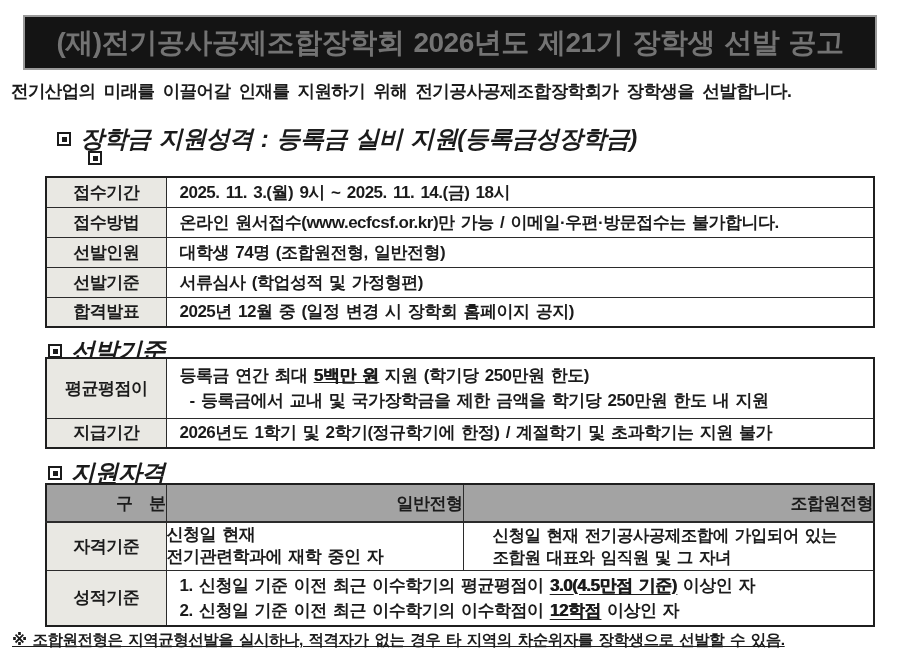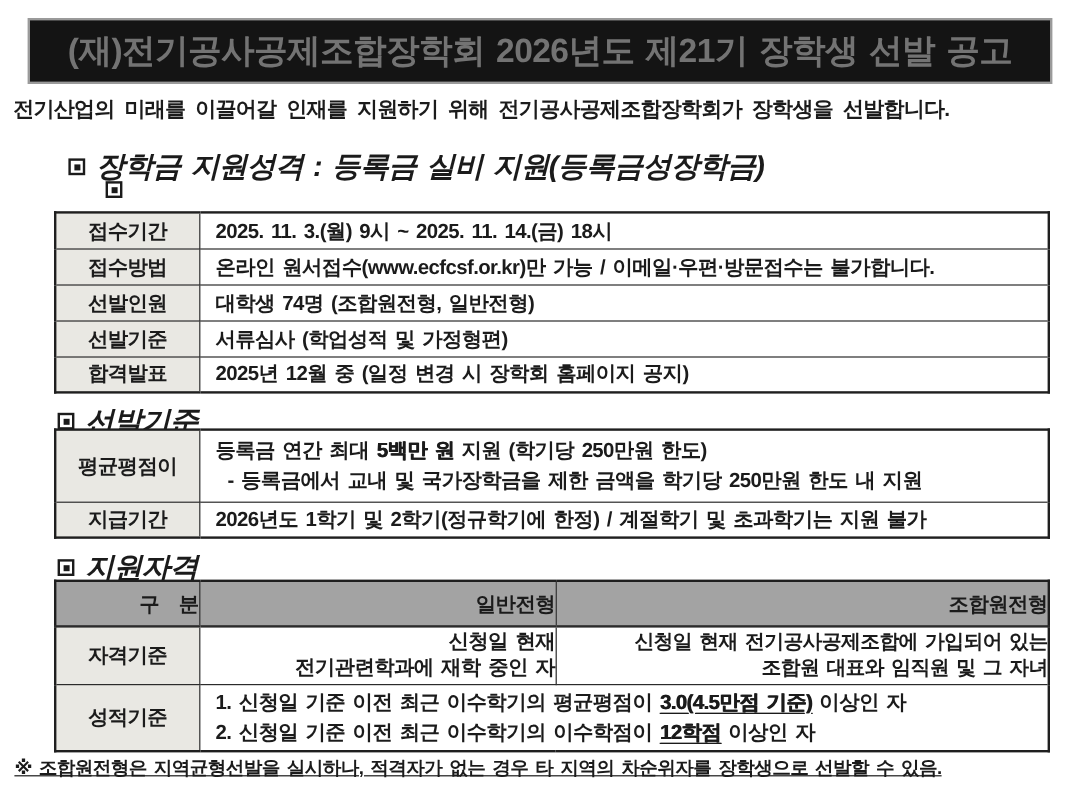--- a/index.html
+++ b/index.html
@@ -55,26 +55,26 @@
   .val { padding:0 13px; }
   .t-overview    { top:176px; }
   .t-overview td { height:30px; }
   .t-benefits    { top:357px; }
   .t-benefits tr.r-amount td { height:60px; }
   .t-benefits tr.r-period td { height:30px; }
   .t-eligibility { top:483px; }
   .t-eligibility tr.r-head td  { height:38px; background:#a3a3a3; text-align:right; border-bottom:2px solid #2b2b2b; }
   .t-eligibility tr.r-qual td  { height:48px; }
   .t-eligibility tr.r-grade td { height:56px; }
-  .center { text-align:right; }
+  .center { text-align:left; }
   .line { line-height:25px; white-space:nowrap; }
   .line2 { padding-left:10px; }
   .u  { text-underline-offset:3px; }
   .em { text-decoration:underline; text-underline-offset:3px; text-shadow:0.7px 0 currentColor; }
-  .strong { text-shadow:0.7px 0 currentColor; }
+  .strong { text-shadow:0.7px 0 currentColor;text-decoration:underline; }
   .member-cell { font-size:16.5px; line-height:22px;padding-left:29px; }
   .qual-cell { line-height:22px; }
   .footnote {
     position:absolute; left:12px; top:630px; width:880px;
     font-size:15.5px; letter-spacing:-0.5px; white-space:nowrap;text-decoration:underline;
   }
 </style>
 </head>
 <body>
 

